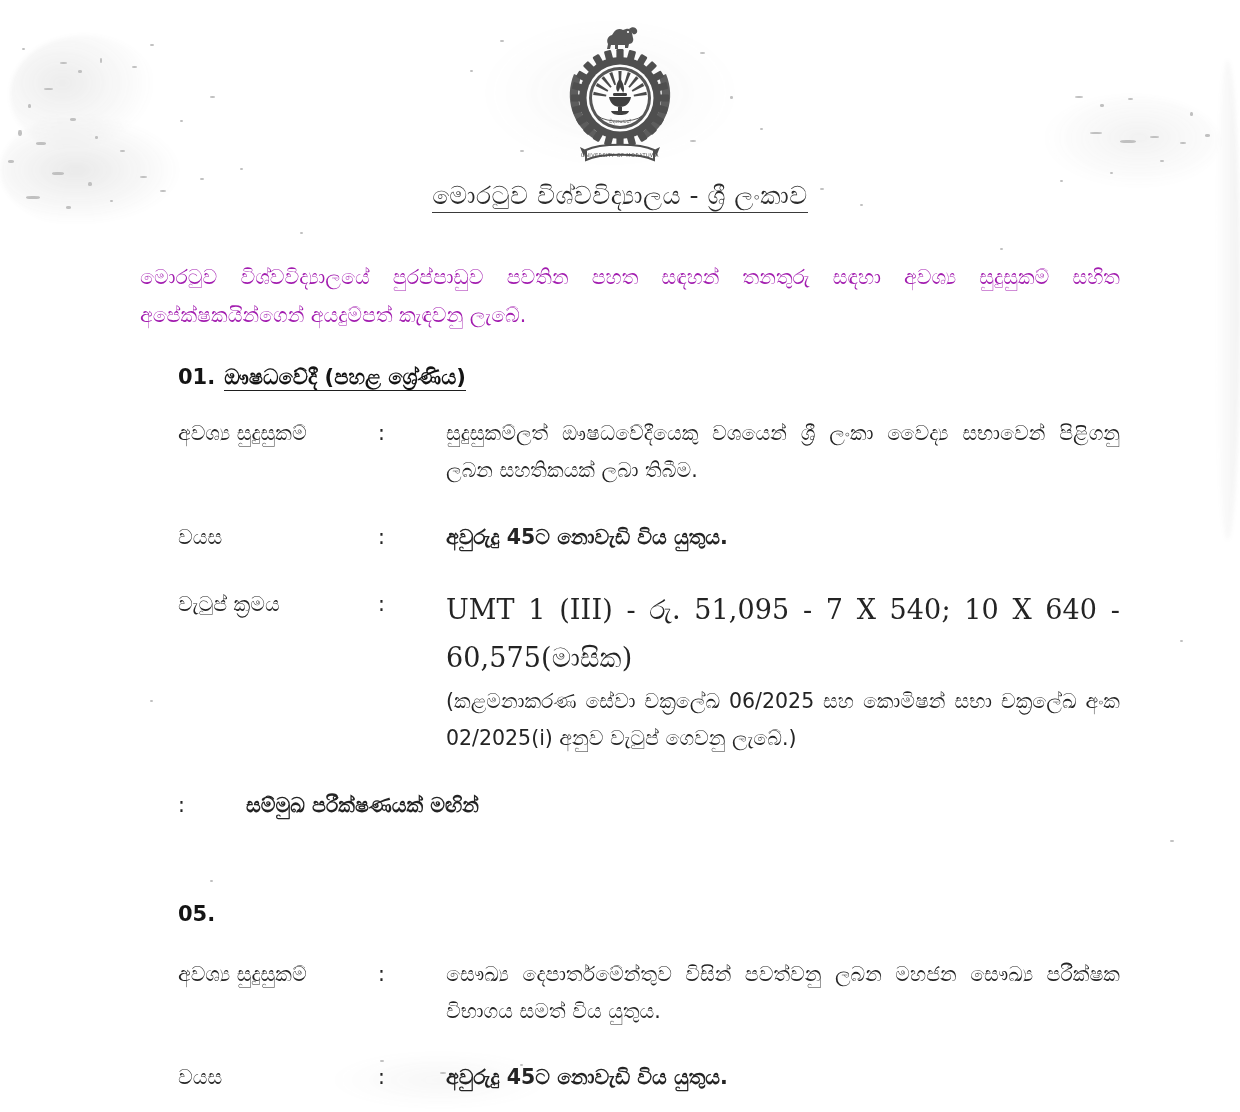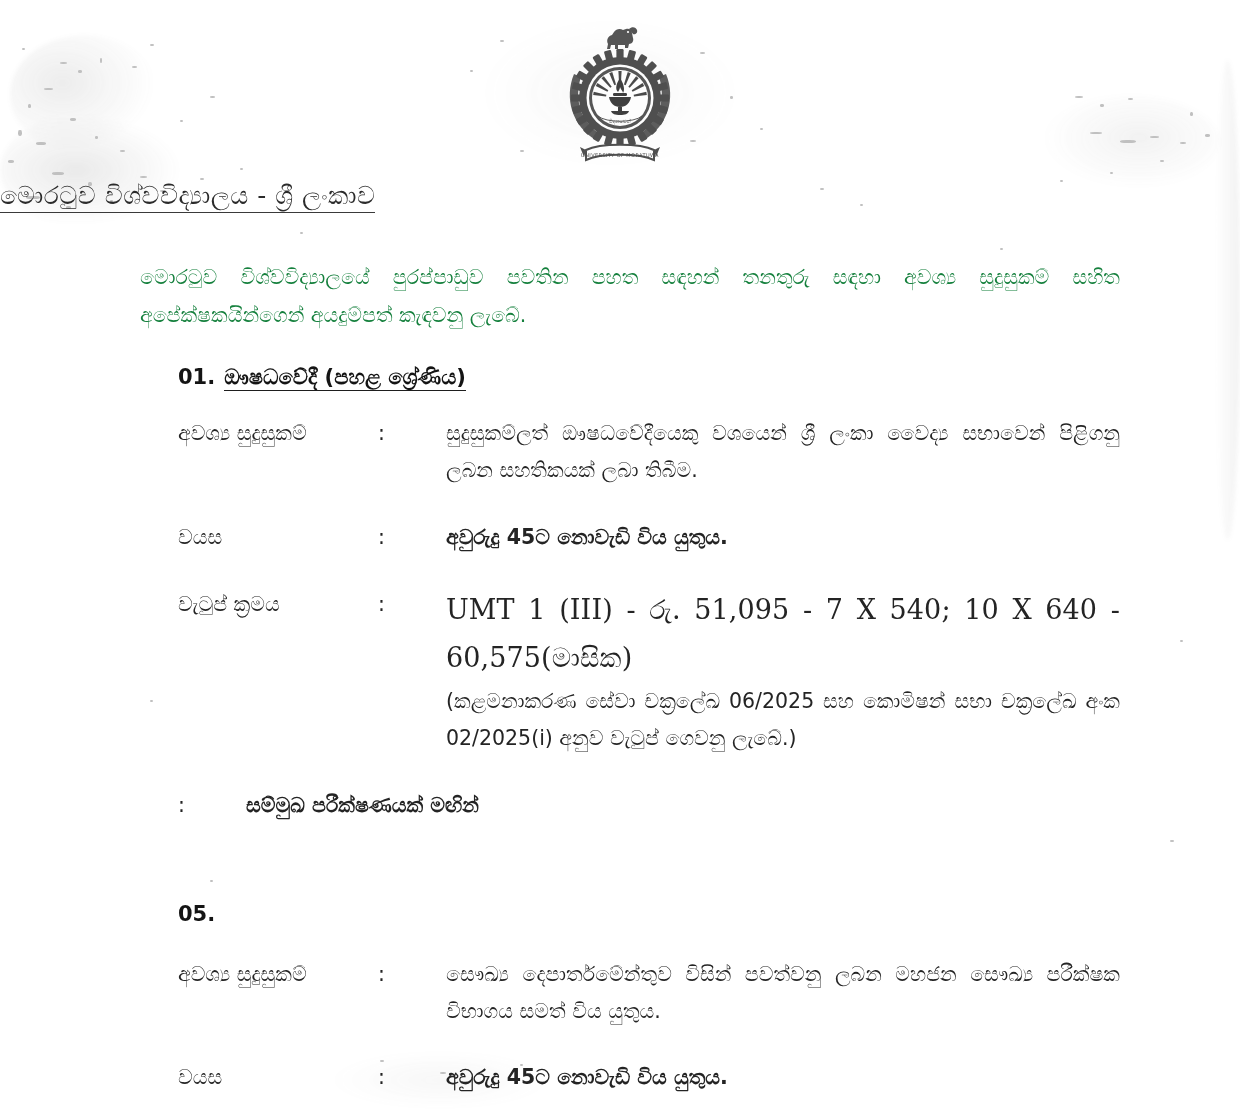--- a/index.html
+++ b/index.html
@@ -36,20 +36,21 @@
   .smudge {
     position: absolute;
     border-radius: 50%;
     filter: blur(2px);
   }
 
   
   .header {
     position: relative;
     z-index: 10;
+    text-align: center;
     padding-top: 22px;
   }
 
   .crest {
     display: block;
     margin: 0 auto;
     width: 128px;
     height: 152px;
   }
 
@@ -87,21 +88,21 @@
     padding: 0 0 0 0;
     width: 1240px;
   }
 
   .intro {
     margin: 46px 120px 0 140px;
     font-size: 20.5px;
     line-height: 1.85;
     text-align: justify;
     text-justify: inter-word;
-    color: #15803d;
+    color: #a21caf;
   }
 
   .section {
     margin-top: 30px;
   }
   .section.second { margin-top: 78px; }
 
   .section-heading {
     margin: 0 0 0 178px;
     font-size: 21px;

